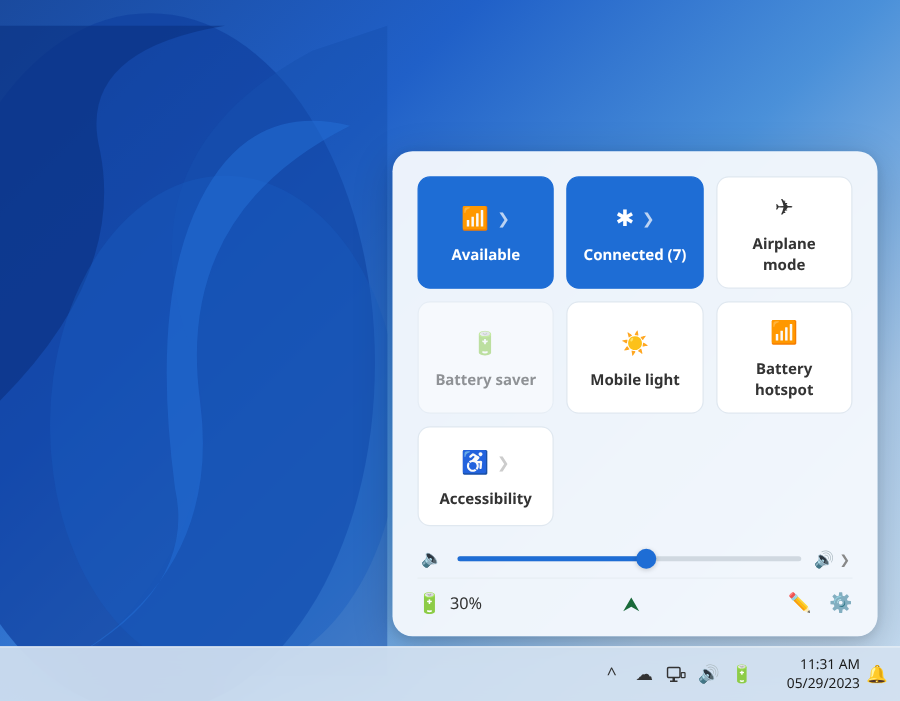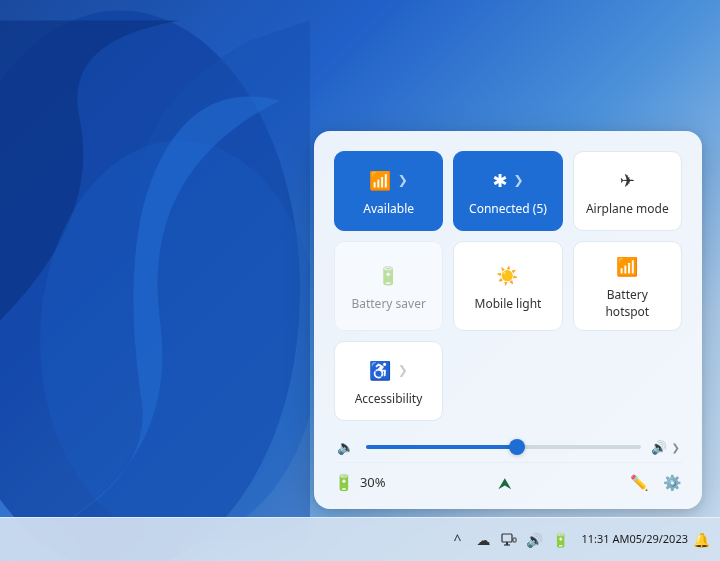--- a/index.html
+++ b/index.html
@@ -63,26 +63,26 @@
       display: flex;
       align-items: center;
       justify-content: center;
       font-size: 14px;
       color: #333;
       cursor: pointer;
     }
 
     .taskbar-time {
       display: flex;
-      flex-direction: row;
+      flex-direction: column;
       align-items: flex-end;
       font-size: 11px;
       color: #1a1a1a;
       line-height: 1.3;
-      margin-left: 6px;
+      margin-left: 22px;
       cursor: pointer;
     }
 
     .notification-bell {
       width: 20px;
       height: 20px;
       display: flex;
       align-items: center;
       justify-content: center;
       font-size: 14px;
@@ -160,21 +160,21 @@
     }
 
     .toggle-btn.active .toggle-arrow {
       color: rgba(255,255,255,0.7);
     }
 
     .toggle-label {
       font-size: 12px;
       color: #333;
       text-align: center;
-      font-weight: 400;
+      font-weight: 700;
     }
 
     
     .accessibility-row {
       display: flex;
       gap: 10px;
       margin-bottom: 16px;
     }
 
     .toggle-btn.single {
@@ -300,21 +300,21 @@
           <span class="toggle-arrow">❯</span>
         </div>
         <span class="toggle-label">Available</span>
       </div>
 
       <div class="toggle-btn active">
         <div class="toggle-icon-row">
           <span class="toggle-icon">✱</span>
           <span class="toggle-arrow">❯</span>
         </div>
-        <span class="toggle-label">Connected (5)</span>
+        <span class="toggle-label">Connected (7)</span>
       </div>
 
       <div class="toggle-btn">
         <div class="toggle-icon-row">
           <span class="toggle-icon">✈</span>
         </div>
         <span class="toggle-label">Airplane mode</span>
       </div>
 
     </div>

